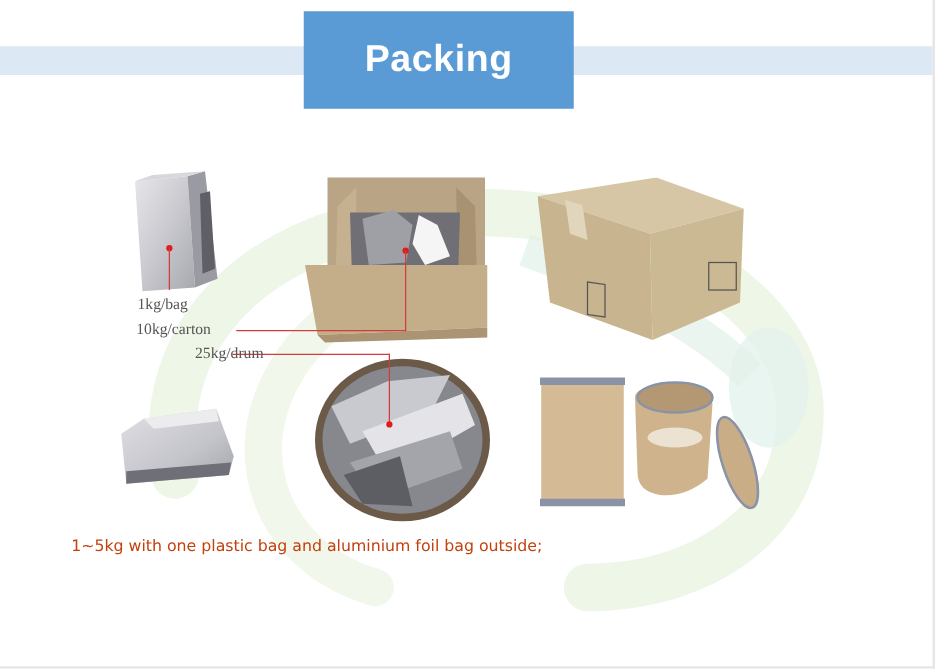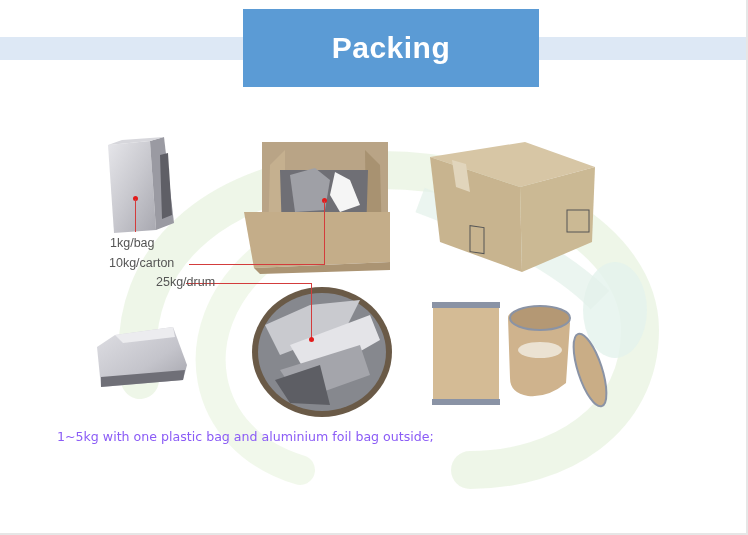--- a/index.html
+++ b/index.html
@@ -1,25 +1,25 @@
 <!DOCTYPE html>
 <html><head>
 <meta charset="utf-8">
 <style>
   html, body { margin:0; padding:0; background:#ffffff; }
   body { width:748px; height:535px; position:relative; overflow:hidden; font-family:"Liberation Sans", sans-serif; }
   .frame { position:absolute; left:0; top:0; width:746px; height:533px; border-right:2px solid #e6e6e6; border-bottom:2px solid #e6e6e6; background:#fff; overflow:hidden; }
   .band { position:absolute; left:0; top:37px; width:748px; height:23px; background:#dde8f5; }
-  .title-box { position:absolute; left:243px; top:9px; width:296px; height:78px; background:#5b9bd5; display:flex; align-items:center; justify-content:center; }
+  .title-box { position:absolute; left:243px; top:9px; width:216px; height:78px; background:#5b9bd5; display:flex; align-items:center; justify-content:center; }
   .title-box span { color:#ffffff; font-family:"Liberation Sans", sans-serif; font-weight:bold; font-size:30px; letter-spacing:0.5px; }
   .swirl { position:absolute; pointer-events:none; }
-  .label { position:absolute; font-family:Liberation Sans, sans-serif; font-size:12.5px; color:#555; white-space:nowrap; }
+  .label { position:absolute; font-family:Liberation Serif, serif; font-size:12.5px; color:#555; white-space:nowrap; }
   .leader { position:absolute; background:#d33c3c; }
   .dot { position:absolute; width:5px; height:5px; border-radius:50%; background:#e21b1b; }
-  .desc { position:absolute; left:57px; top:428px; font-family:"DejaVu Sans", sans-serif; font-size:12.6px; line-height:18px; color:#8b5cf6; }
+  .desc { position:absolute; left:57px; top:428px; font-family:"DejaVu Sans", sans-serif; font-size:12.6px; line-height:18px; color:#c2410c; }
   .desc div { white-space:nowrap; }
 </style>
 </head>
 <body>
 
 <div class="frame">
 
   <svg class="swirl" width="748" height="535" style="left:0;top:0;">
     <defs>
       <radialGradient id="g1" cx="50%" cy="50%" r="50%">

